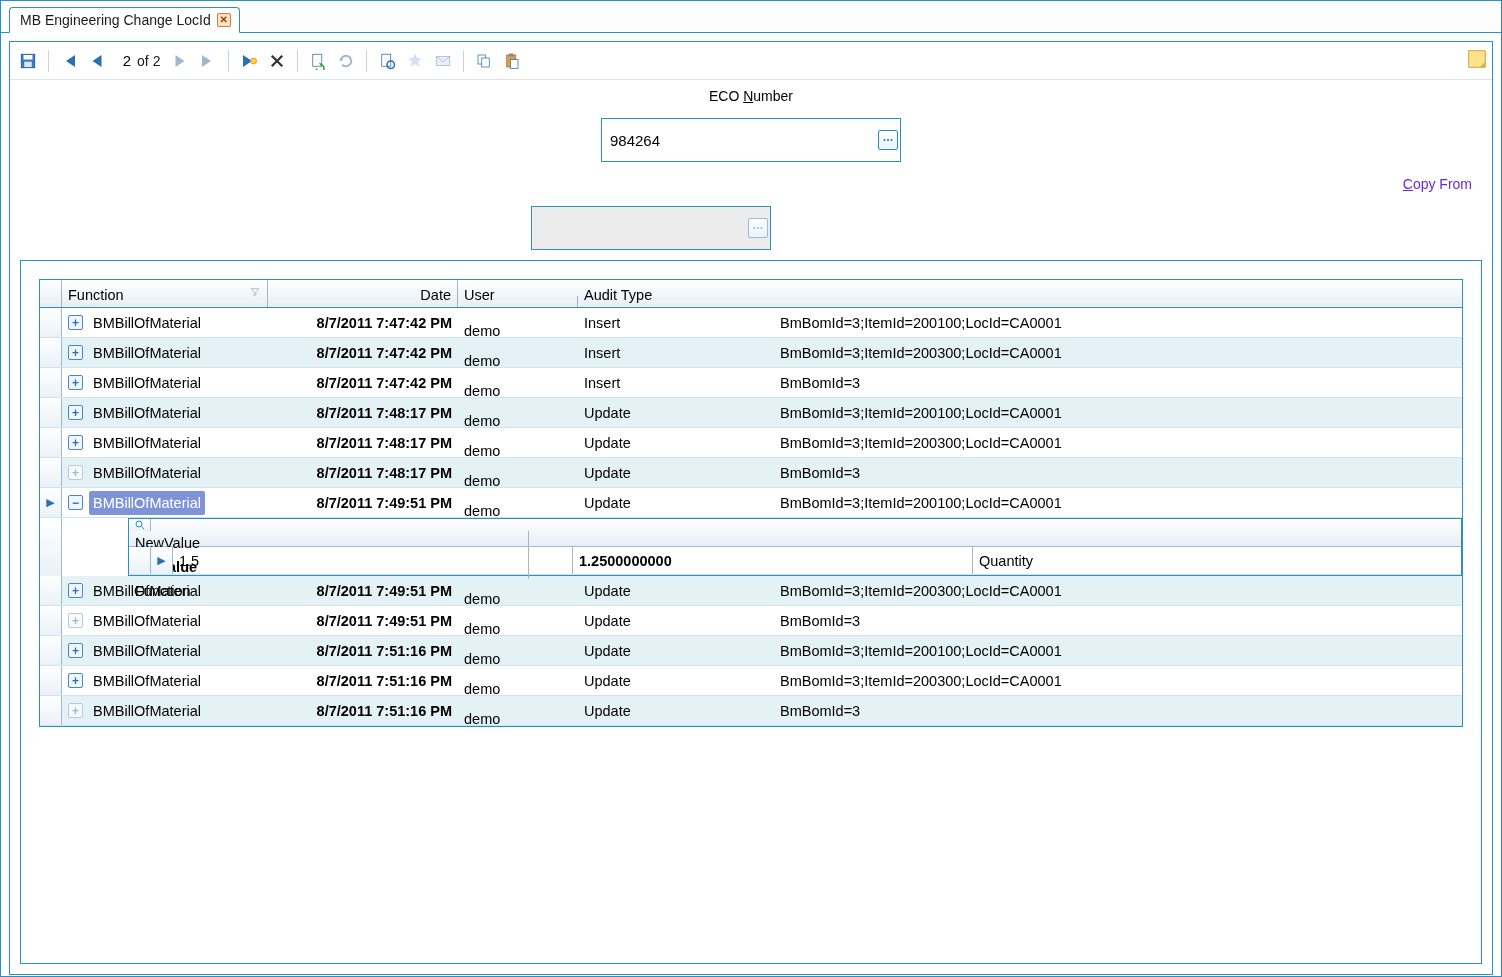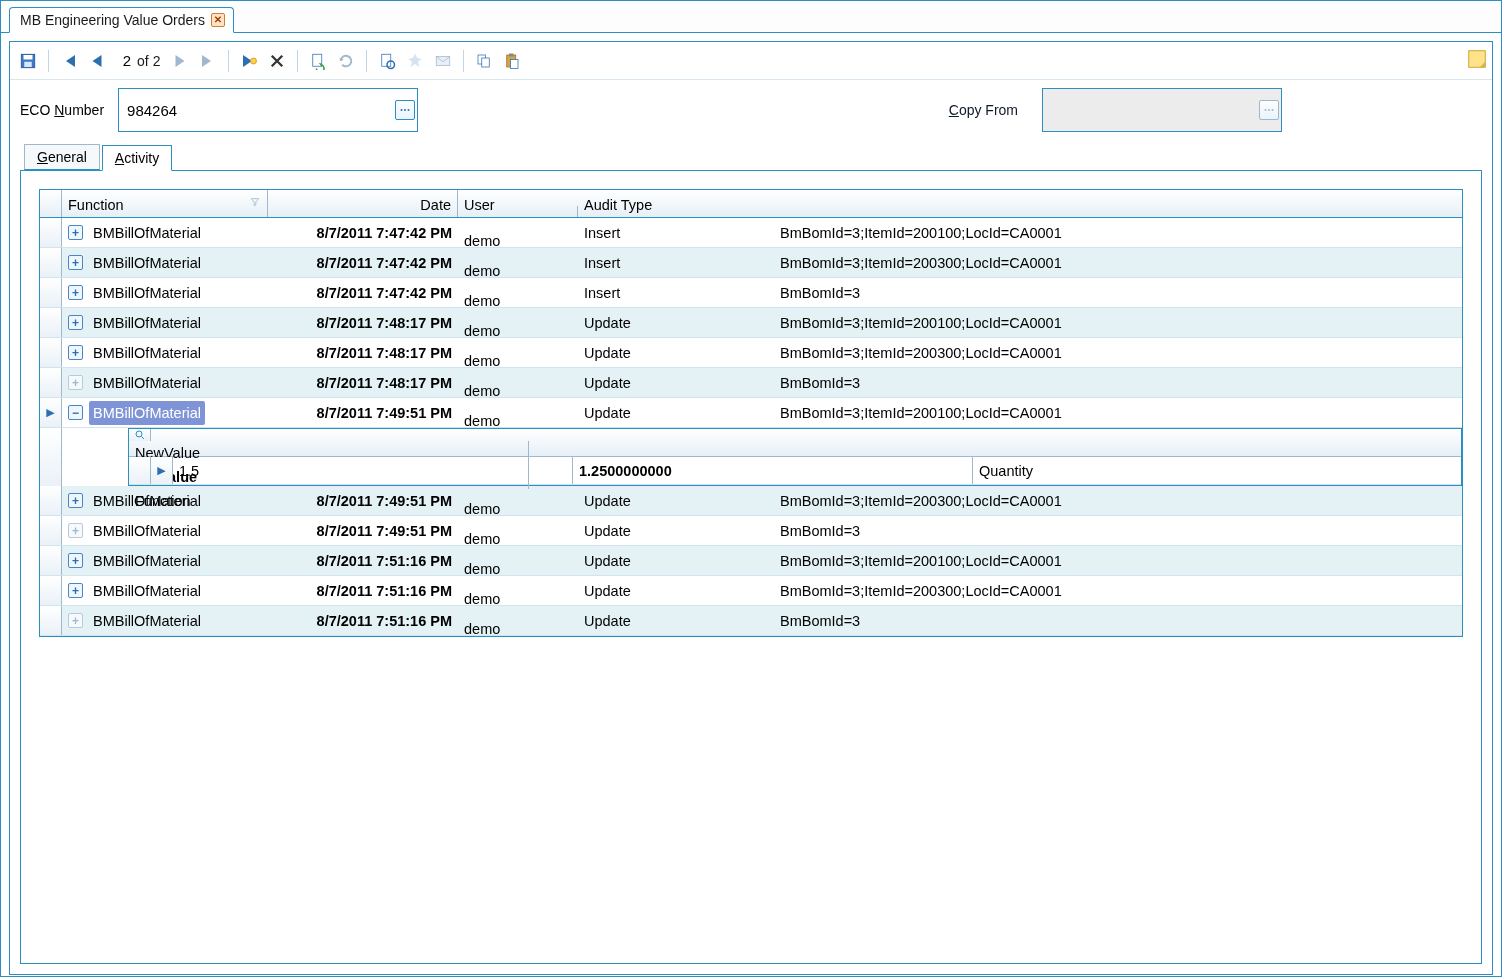--- a/index.html
+++ b/index.html
@@ -93,20 +93,21 @@
   .corner-flag {
     position: absolute; right: 4px; top: 6px;
     width: 22px; height: 22px; display:inline-flex; align-items:center; justify-content:center;
   }
   
   .form-row {
     display: flex;
     align-items: center;
     padding: 8px 10px 10px 10px;
     gap: 14px;
+    flex-direction: column;
   }
   .form-label { font-size: 14px; color: #000; }
   .underline { text-decoration: underline; }
   .combo {
     display: flex; align-items: center;
     border: 1px solid #2b8fc1; height: 44px; background:#fff;
     width: 300px;
     position: relative;
   }
   .combo input {
@@ -114,21 +115,21 @@
   }
   .combo .ellipsis-btn {
     width: 20px; height: 20px; margin-right: 2px;
     display:inline-flex; align-items:center; justify-content:center;
     border: 1px solid #2b8fc1; border-radius:2px; cursor:pointer;
     background: linear-gradient(#fdfdfd,#e8f4ff);
   }
   .combo.disabled { background:#ececec; }
   .combo.disabled input { background:#ececec; color:#999; }
   .combo.disabled .ellipsis-btn { border-color:#9fb8ce; }
-  .copy-from-label { color:#0f172a; margin-left:auto; margin-right:10px; }
+  .copy-from-label { color:#6d28d9; margin-left:auto; margin-right:10px; }
   .combo.copy { width: 240px; margin-right: 200px;}
   
   .inner-tab-strip {
     display:flex; align-items:flex-end; padding: 0 0 0 14px; height:28px;
     position:relative;
   }
   .inner-tab {
     padding: 4px 12px;
     border: 1px solid #2b8fc1;
     margin-right: 2px;
@@ -229,21 +230,21 @@
   .sc-field{ flex:1; padding:4px 6px; display:flex; align-items:center;}
   .sub-row { display:flex; height:28px; border-bottom:1px solid #cfe3f1;}
 </style>
 </head>
 <body>
 
 <div class="outer-frame">
 
   <div class="tab-strip-outer">
     <div class="outer-tab">
-      <span>MB Engineering Value Orders</span>
+      <span>MB Engineering Change LocId</span>
       <span class="close-x">✕</span>
     </div>
   </div>
 
   <div class="content-panel">
 
     <div class="toolbar">
       <span class="tool-btn" title="Save">
         <svg viewBox="0 0 24 24">
             <rect x="3" y="3" width="18" height="18" fill="#3a78c3" stroke="#1c4f8e"></rect>
@@ -367,28 +368,20 @@
         <span class="ellipsis-btn">
           <svg width="12" height="12" viewBox="0 0 24 24">
               <circle cx="5" cy="12" r="2" fill="#9fb8ce"></circle>
               <circle cx="12" cy="12" r="2" fill="#9fb8ce"></circle>
               <circle cx="19" cy="12" r="2" fill="#9fb8ce"></circle>
             </svg>
         </span>
       </div>
     </div>
 
-    <div class="inner-tab-strip">
-      <div class="inner-tab inactive">
-        <span class="u">G</span><span>eneral</span>
-      </div>
-      <div class="inner-tab active">
-        <span class="u">A</span><span>ctivity</span>
-      </div>
-    </div>
 
     <div class="inner-content">
       <div class="grid">
 
         <div class="grid-header">
           <div class="col c-handles"></div>
           <div class="col c-expand">
             <span>Function</span>
             <span class="hdr-filter-icon">
               <svg width="10" height="12" viewBox="0 0 24 24">

